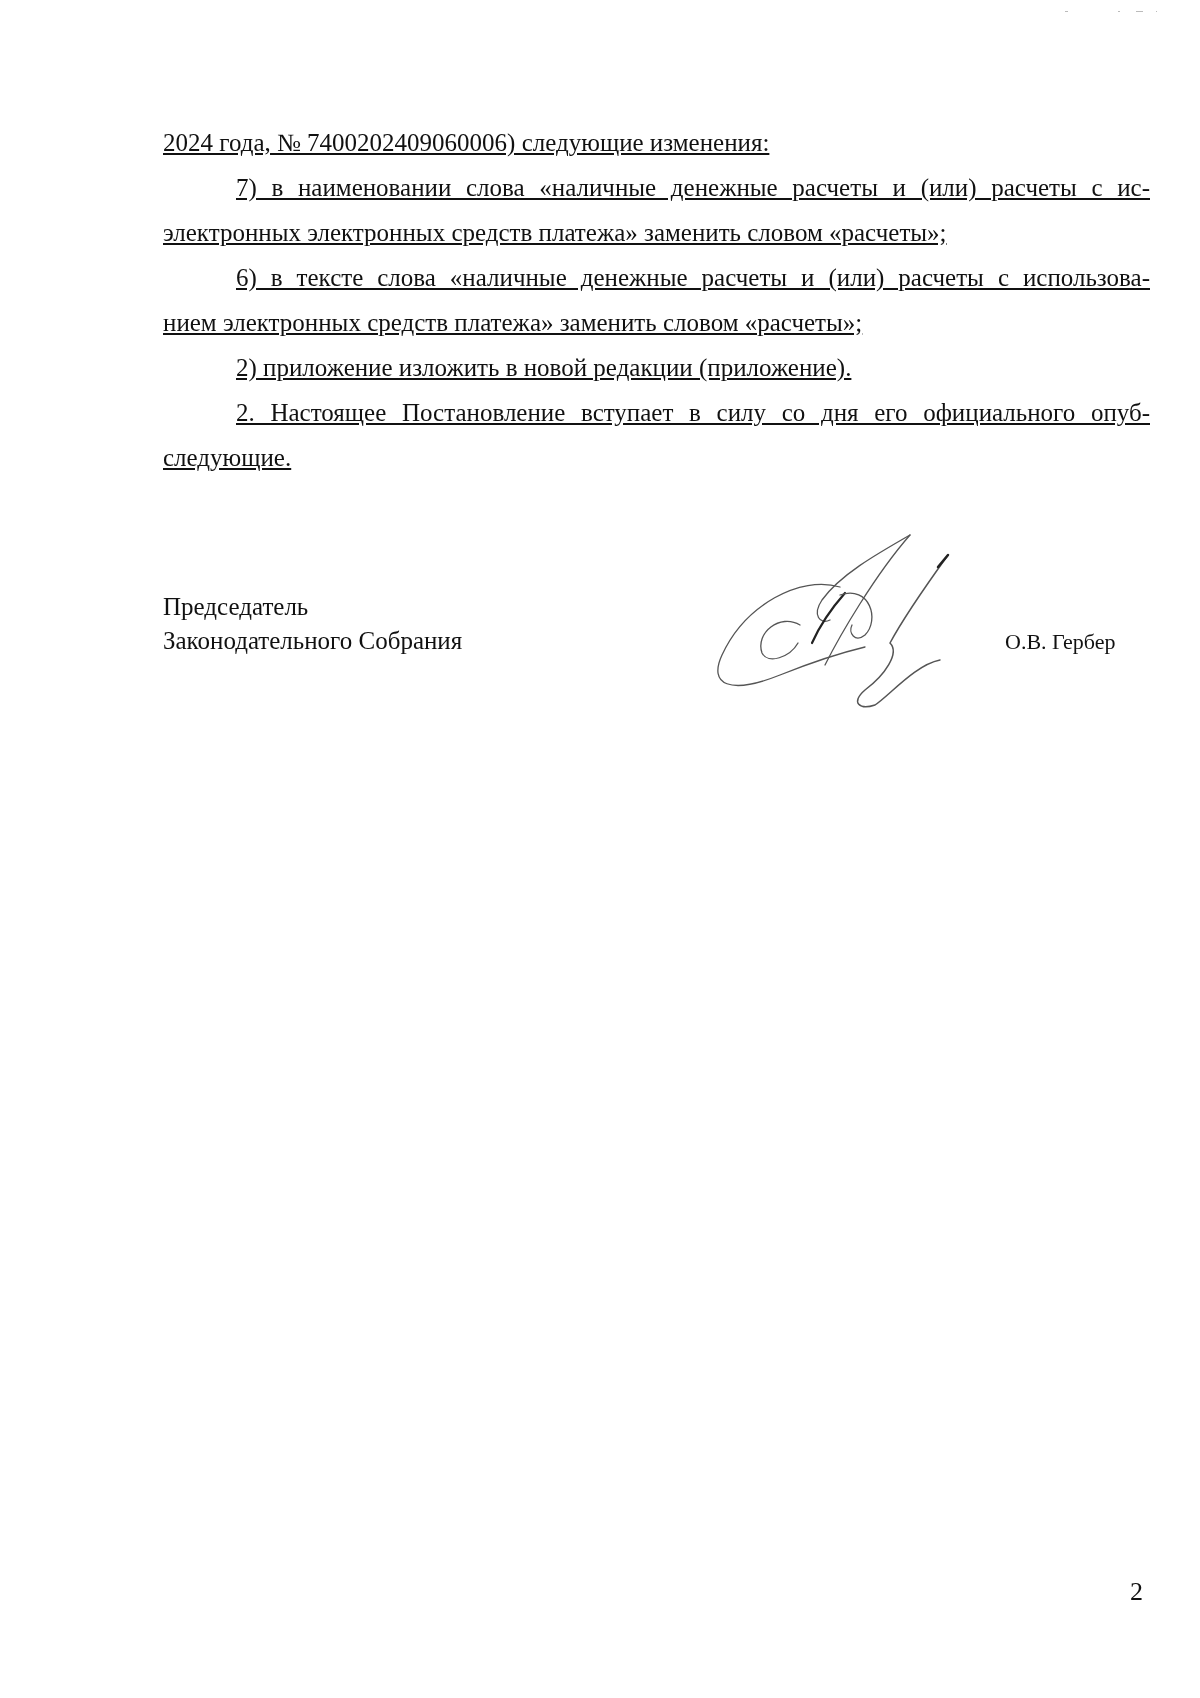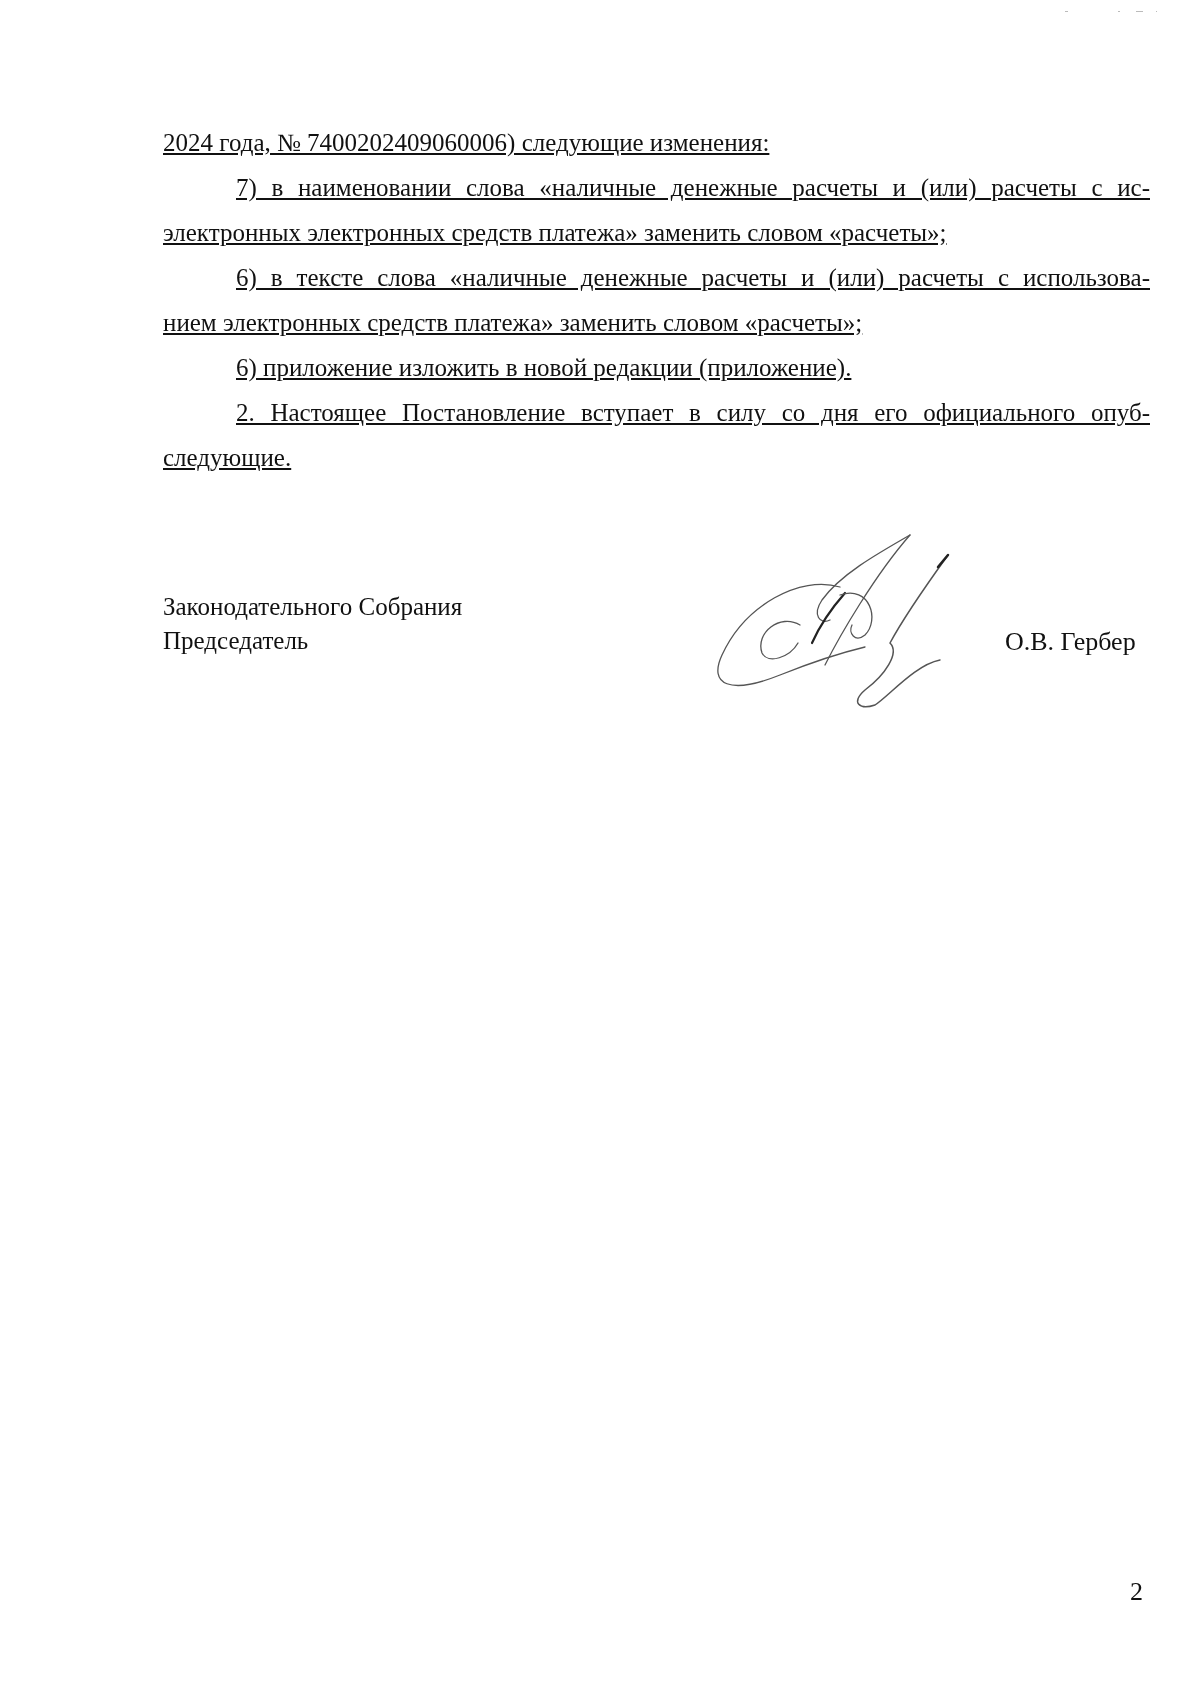--- a/index.html
+++ b/index.html
@@ -53,21 +53,21 @@
     position: absolute;
     left: 163px;
     top: 590px;
     font-size: 25px;
     line-height: 34px;
   }
   .signatory-name {
     position: absolute;
     left: 1005px;
     top: 625px;
-    font-size: 26px;
+    font-size: 22px;
     line-height: 34px;
     white-space: nowrap;
   }
   .signature {
     position: absolute;
     left: 700px;
     top: 525px;
     width: 250px;
     height: 190px;
   }
@@ -91,29 +91,29 @@
 
 <div class="body-text">
   <div class="line">2024 года, № 7400202409060006) следующие изменения:</div>
 
   <div class="line justify indent">7) в наименовании слова «наличные денежные расчеты и (или) расчеты с ис-</div>
   <div class="line">электронных электронных средств платежа» заменить словом «расчеты»;</div>
 
   <div class="line justify indent">6) в тексте слова «наличные денежные расчеты и (или) расчеты с использова-</div>
   <div class="line">нием электронных средств платежа» заменить словом «расчеты»;</div>
 
-  <div class="line indent">6) приложение изложить в новой редакции (приложение).</div>
+  <div class="line indent">2) приложение изложить в новой редакции (приложение).</div>
 
   <div class="line justify indent">2. Настоящее Постановление вступает в силу со дня его официального опуб-</div>
   <div class="line">следующие.</div>
 </div>
 
 <div class="signature-block">
+  <div>Председатель</div>
   <div>Законодательного Собрания</div>
-  <div>Председатель</div>
 </div>
 
 <svg class="signature" viewBox="0 0 250 190" fill="none" stroke="#555555" stroke-width="1.3" stroke-linecap="round">
 
   <path d="M140 62 C 100 50, 45 80, 22 130 C 8 160, 30 170, 80 150 C 110 138, 140 128, 165 122"></path>
 
   <path d="M100 100 C 80 88, 55 108, 62 128 C 68 140, 90 132, 98 118"></path>
 
   <path d="M125 140 C 140 110, 175 50, 210 10"></path>
   <path d="M210 10 C 175 30, 140 50, 122 75 C 112 90, 120 100, 130 95"></path>

